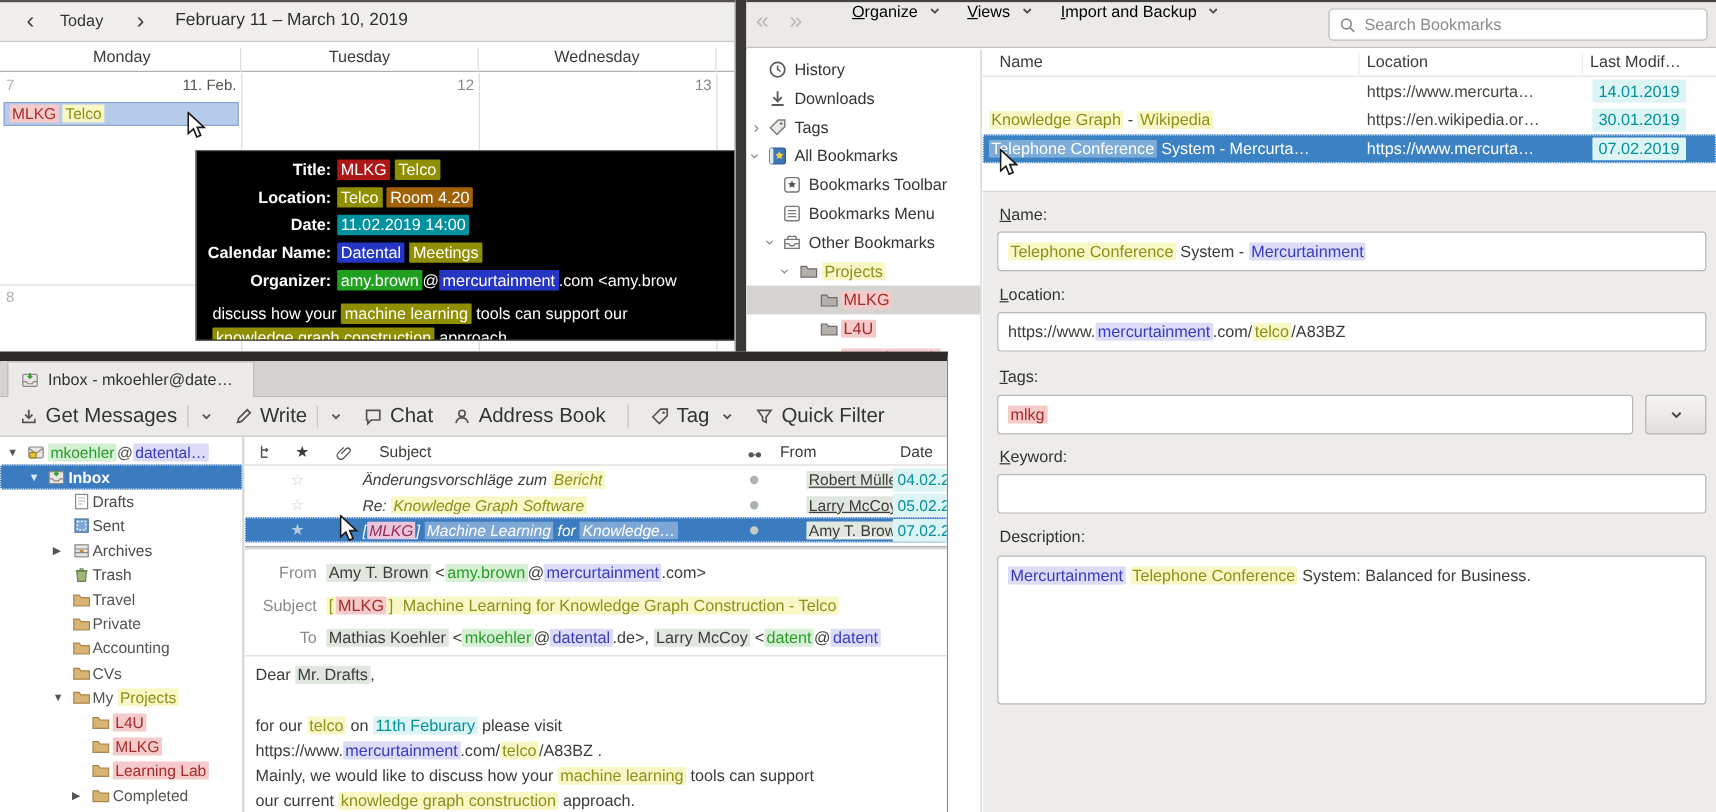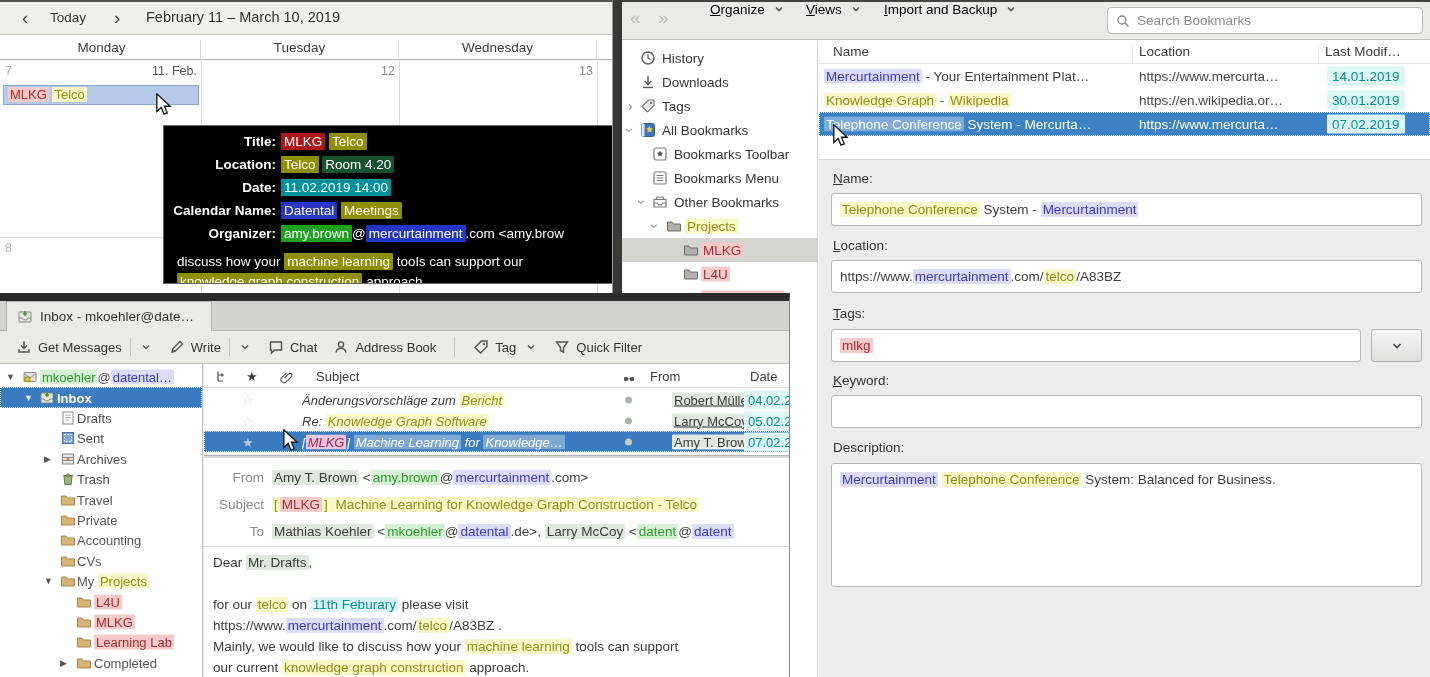--- a/index.html
+++ b/index.html
@@ -17,21 +17,21 @@
   .hl { padding:0 2px; border-radius:1px; }
   .hl-lav { background:#dcdcf6; color:#3a3ac2; }
   .hl-yel { background:#f8f8c6; color:#8f8f1a; }
   .hl-cyn { background:#dcf4f4; color:#00919c; }
   .hl-pnk { background:#f5caca; color:#a62c2c; }
   .hl-grn { background:#d6f0d6; color:#2b9c2b; }
   .hl-nam { background:#dfe7df; color:#3c3c38; }
   .hl-mn  { text-decoration:underline; padding:0; }
   .hl-dred  { background:#ad1717; color:#fff; }
   .hl-dolive{ background:#8f8f00; color:#fff; }
-  .hl-dmag  { background:#14532d; color:#fff;margin-top:16px; }
+  .hl-dmag  { background:#a16207; color:#fff;margin-top:16px; }
   .hl-dteal { background:#00919e; color:#fff; }
   .hl-dblue { background:#2636c4; color:#fff; }
   .hl-dgrn  { background:#1fa01f; color:#fff; }
   .hl-selbox{ background:rgba(255,255,255,.34); color:#fff; }
   .hl-selpnk{ background:#eac6de; color:#9c2a50; }
 
   
   #calendar { position:absolute; left:0; top:0; width:613px; height:293px;
     background:#fff; border-top:2px solid #55524e; border-right:1px solid #9a9895; overflow:hidden; z-index:1; }
   .cal-header { position:absolute; left:0; top:0; right:0; height:33px;
@@ -100,21 +100,21 @@
 
   
   #thunderbird { position:absolute; left:0; top:293px; width:790px; height:384px;
     background:#ebeae7; border-top:8px solid #2c2b29; border-right:1px solid #888682; overflow:hidden; z-index:4; }
   .tb-tabbar { position:absolute; left:0; top:0; right:0; height:30px; background:#d5d3cf; border-bottom:1px solid #b7b5b1; }
   .tb-tab { position:absolute; left:6px; top:0; width:206px; height:30px; background:#ebeae7;
     border:1px solid #b7b5b1; border-bottom:none; display:flex; align-items:center; gap:7px;
     padding:0 10px; font-size:13.5px; color:#33332f; white-space:nowrap; overflow:hidden; }
   .tb-toolbar { position:absolute; left:0; top:30px; right:0; height:33px; background:#ebeae7;
     border-bottom:1px solid #c6c4c0; display:flex; align-items:center; padding-left:8px; }
-  .tb-btn { display:flex; align-items:center; gap:6px; padding:4px 8px; font-size:13px; color:#33332f; }
+  .tb-btn { display:flex; align-items:center; gap:6px; padding:4px 8px; font-size:17px; color:#33332f; }
   .tb-chev { margin-left:2px; padding-left:8px; border-left:1px solid #c6c4c0; height:18px; display:flex; align-items:center; }
   .tb-vsep { width:1px; height:20px; background:#c6c4c0; margin:0 10px; }
   .tb-main { position:absolute; left:0; top:63px; right:0; bottom:0; }
   .tb-folders { position:absolute; left:0; top:0; width:203px; bottom:0; background:#fff;
     border-right:1px solid #c6c4c0; overflow:hidden; }
   .fd-row { position:absolute; left:0; right:0; height:20.5px; font-size:13px; color:#4c4b47; }
   .fd-row > * { position:absolute; top:50%; transform:translateY(-50%); }
   .fd-row .lbl { white-space:nowrap; }
   .fd-sel { background:#3b7cc0; outline:1px dotted rgba(255,255,255,.85); outline-offset:-1px; }
   .fd-sel .lbl { color:#fff; font-weight:bold; }
@@ -319,21 +319,20 @@
 
     <div class="lib-main">
       <div class="lib-cols">
         <span style="left:14px">Name</span>
         <span style="left:320px">Location</span>
         <span style="left:506px">Last Modif…</span>
         <span class="colsep" style="left:313px"></span>
         <span class="colsep" style="left:499px"></span>
       </div>
       <div class="lib-row" style="top:24px">
-        <div class="c-name"><span class="hl hl-lav">Mercurtainment</span><span> - Your Entertainment Plat…</span></div>
         <div class="c-loc nowrap">https://www.mercurta…</div>
         <div class="c-date"><span class="hl hl-cyn">14.01.2019</span></div>
       </div>
       <div class="lib-row" style="top:48px">
         <div class="c-name"><span class="hl hl-yel">Knowledge Graph</span><span> - </span><span class="hl hl-yel">Wikipedia</span></div>
         <div class="c-loc nowrap">https://en.wikipedia.or…</div>
         <div class="c-date"><span class="hl hl-cyn">30.01.2019</span></div>
       </div>
       <div class="lib-row selected" style="top:72px">
         <div class="c-name"><span class="hl hl-selbox">Telephone Conference</span><span> System - Mercurta…</span></div>

